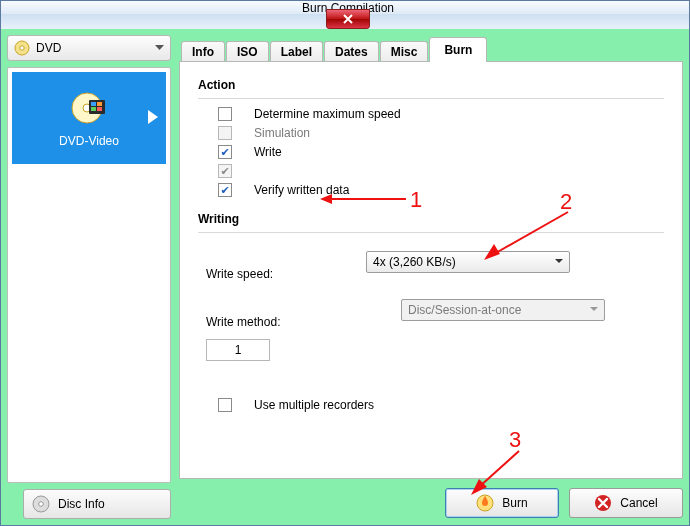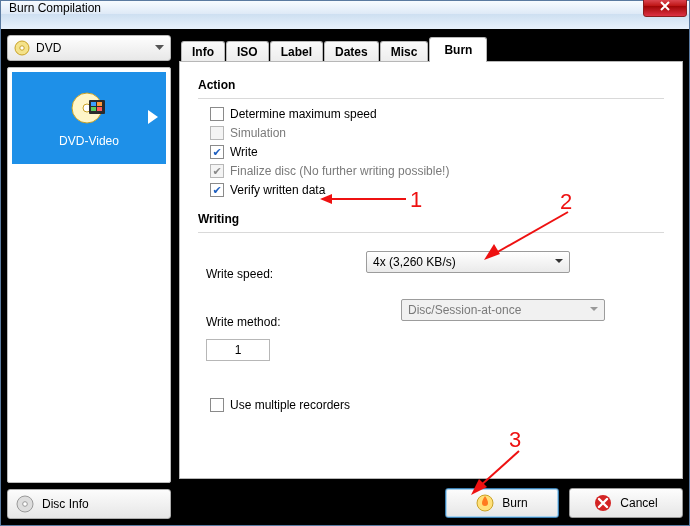--- a/index.html
+++ b/index.html
@@ -1,38 +1,38 @@
 <!DOCTYPE html>
 <html><head>
 <meta charset="utf-8">
 <style>
   html,body{margin:0;padding:0;font-family:"Segoe UI",Tahoma,sans-serif;font-size:12px;color:#000;background:#ccc;}
   .window{width:690px;height:526px;background:#fff;border:1px solid #5a7aa0;box-sizing:border-box;position:relative;}
-  .titlebar{height:28px;background:linear-gradient(#f7fbff,#dfeaf7 45%,#cddff1 46%,#e8f1fb);border-bottom:1px solid #7a94b6;display:flex;padding:0 2px 0 8px;}
+  .titlebar{height:28px;background:linear-gradient(#f7fbff,#dfeaf7 45%,#cddff1 46%,#e8f1fb);border-bottom:1px solid #7a94b6;display:flex;align-items:center;padding:0 2px 0 8px;flex-direction:column;}
   .titlebar .title{flex:1;font-size:12px;color:#000;}
   .close-btn{width:42px;height:20px;border-radius:0 0 3px 3px;background:linear-gradient(#e67,#c01717 48%,#a10606 52%,#d34);border:1px solid #8a1e1e;display:flex;align-items:center;justify-content:center;color:#fff;font-weight:bold;font-family:Arial;line-height:1;margin-top:-6px;}
   .close-btn svg{display:block}
-  .body{position:absolute;left:0;right:0;top:28px;bottom:0;background:#000000;padding:6px;box-sizing:border-box;}
+  .body{position:absolute;left:0;right:0;top:28px;bottom:0;background:#86efac;padding:6px;box-sizing:border-box;}
   .left-col{position:absolute;left:6px;top:6px;bottom:6px;width:164px;}
   .right-col{position:absolute;left:178px;right:6px;top:6px;bottom:6px;}
   .dropdown{height:24px;border:1px solid #b7b7b7;border-radius:3px;background:linear-gradient(#fefefe,#e8e8e8);display:flex;align-items:center;padding:0 6px;gap:6px;}
   .dropdown .chev{margin-left:auto;}
   .panel{position:absolute;left:0;right:0;top:32px;bottom:36px;border:1px solid #bcbcbc;background:#fff;border-radius:2px;overflow:hidden;}
   .card{margin:4px;height:92px;background:#1e90e8;position:relative;color:#fff;text-align:center;}
   .card .icon{position:absolute;left:50%;top:16px;transform:translateX(-50%);}
   .card .lbl{position:absolute;left:0;right:0;top:62px;font-size:12px;}
   .card .arrow{position:absolute;right:8px;top:38px;}
-  .disc-info{position:absolute;left:0;right:0;bottom:0;height:28px;border:1px solid #adadad;border-radius:3px;background:linear-gradient(#fcfcfc,#e6e6e6);display:flex;align-items:center;gap:8px;padding:0 8px;}
+  .disc-info{position:absolute;left:16px;right:0;bottom:0;height:28px;border:1px solid #adadad;border-radius:3px;background:linear-gradient(#fcfcfc,#e6e6e6);display:flex;align-items:center;gap:8px;padding:0 8px;}
   .tabs{height:26px;display:flex;align-items:flex-end;gap:0;padding-left:2px;}
   .tab{border:1px solid #b7b7b7;border-bottom:none;border-radius:3px 3px 0 0;background:linear-gradient(#fafafa,#ececec);padding:3px 10px;font-size:12px;position:relative;top:1px;margin-right:1px;font-weight:bold;}
   .tab.active{background:#fff;padding:5px 14px;z-index:2;}
   .tabpage{position:absolute;left:0;right:0;top:26px;bottom:40px;border:1px solid #b7b7b7;background:#fff;padding:12px 18px;box-sizing:border-box;}
   .section-title{font-weight:bold;margin:4px 0 6px;}
   .hr{height:1px;background:#d9d9d9;margin:2px 0 8px;}
-  .chk{display:flex;align-items:center;gap:6px;margin:5px 0 5px 12px;font-size:12px;}
+  .chk{display:flex;align-items:center;gap:22px;margin:5px 0 5px 20px;font-size:12px;}
   .chk.disabled{color:#7a7a7a;}
   .chk .box{width:12px;height:12px;border:1px solid #8a8a8a;background:#fff;display:flex;align-items:center;justify-content:center;}
   .chk.disabled .box{border-color:#b7b7b7;background:#f4f4f4;}
   .checkmark{color:#1f5fbf;font-size:11px;line-height:1;}
   .chk.disabled .checkmark{color:#8a8a8a;}
   .form-row{display:flex;align-items:center;margin:10px 0 10px 8px;}
   .form-row label{width:160px;margin-top:24px;}
   .select{width:190px;height:20px;border:1px solid #9c9c9c;background:linear-gradient(#fff,#eaeaea);display:flex;align-items:center;padding:0 6px;font-size:12px;border-radius:2px;position:relative;}
   .select.disabled{color:#7a7a7a;background:#f1f1f1;margin-left:35px;}
   .select .chev{position:absolute;right:4px;top:3px;}
@@ -125,21 +125,20 @@
         <div class="chk">
           <span class="box">
               <span class="checkmark">✔</span>
             </span>
           <span>Write</span>
         </div>
         <div class="chk disabled">
           <span class="box">
               <span class="checkmark">✔</span>
             </span>
-          <span>Finalize disc (No further writing possible!)</span>
         </div>
         <div class="chk">
           <span class="box">
               <span class="checkmark">✔</span>
             </span>
           <span>Verify written data</span>
         </div>
 
         <div style="height:6px"></div>
         <div class="section-title">Writing</div>

